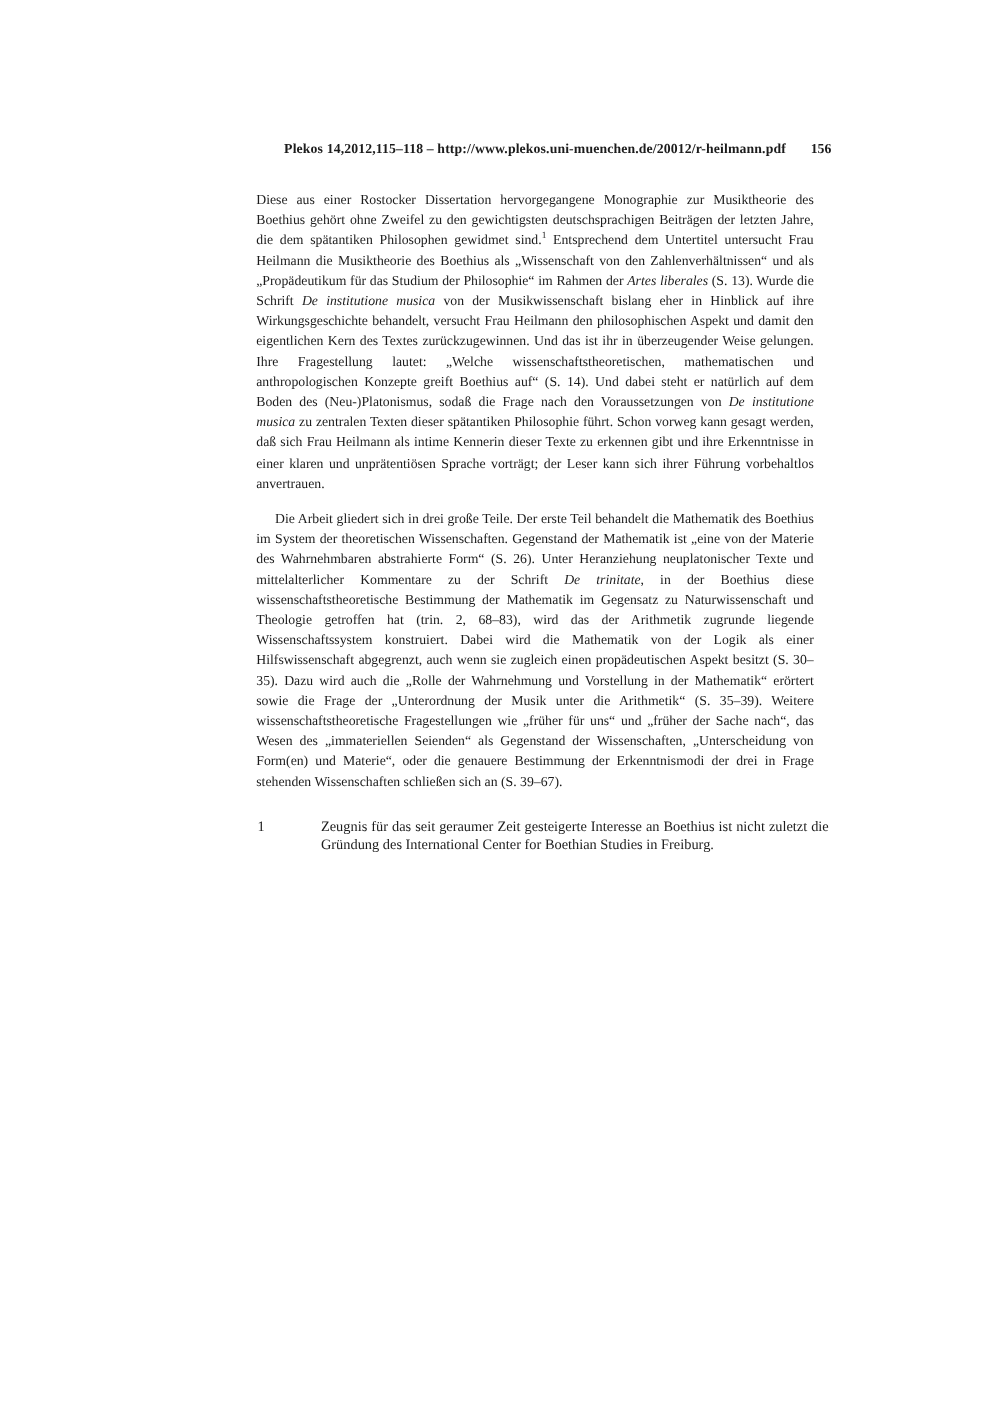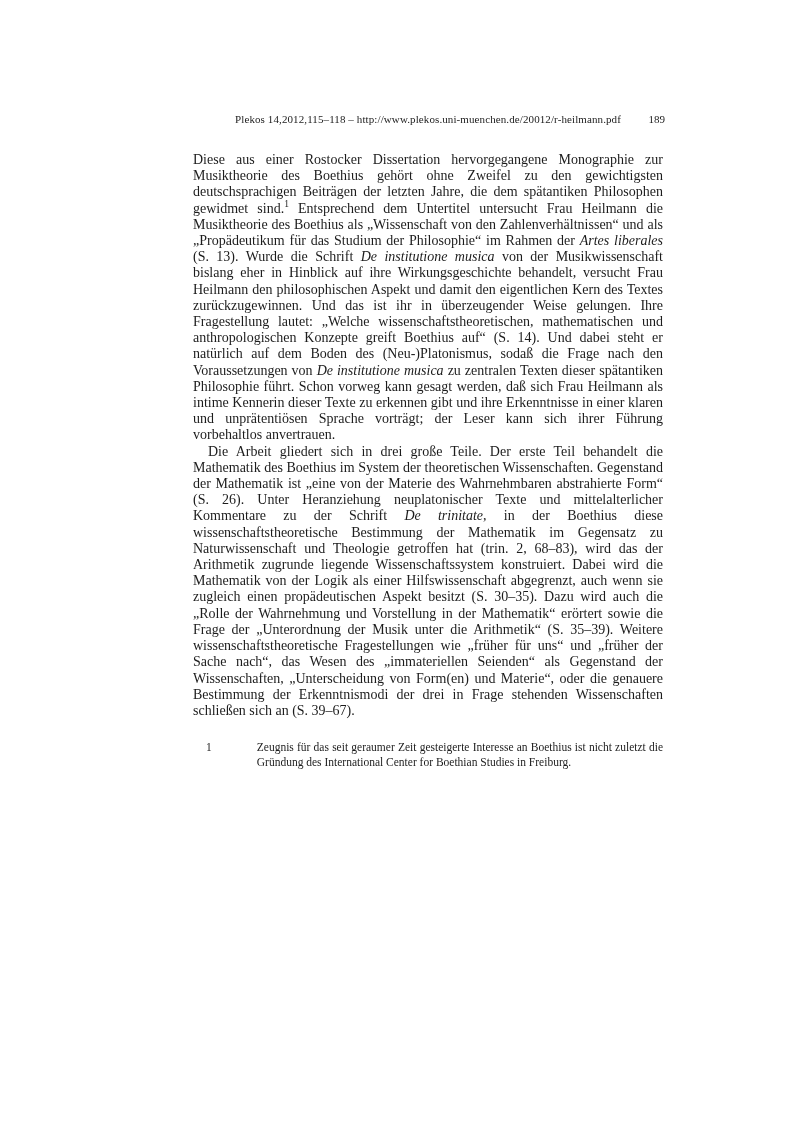--- a/index.html
+++ b/index.html
@@ -24,39 +24,40 @@
     top: 113px;
     width: 470px;
   }
   .running-header {
     position: relative;
     font-size: 11px;
     line-height: 13px;
     text-align: center;
     margin-bottom: 26px;
     white-space: nowrap;
+    font-weight: bold;
   }
   .running-header .citation { letter-spacing: 0.1px; }
   .running-header .page-number {
     position: absolute;
     right: -2px;
     top: 0;
   }
   .review-title {
     font-size: 15.5px;
     line-height: 18.3px;
     font-weight: normal;
     text-align: justify;
     margin: 0 0 15px 0;
   }
   .body-text p.para {
-    font-size: 14px;
+    font-size: 11px;
     line-height: 16.2px;
     text-align: justify;
-    margin: 0;
+    margin: 12px;
     hyphens: auto;
   }
   .body-text p.para.indent { text-indent: 15px; }
   .body-text em { font-style: italic; }
   .body-text sup {
     font-size: 68%;
     line-height: 0;
     vertical-align: super;
   }
   .footnote {
@@ -76,21 +77,21 @@
   }
 </style>
 </head>
 <body>
 
 <div class="sheet">
   <div class="column">
 
     <header class="running-header">
       <span class="citation">Plekos 14,2012,115–118 – http://www.plekos.uni-muenchen.de/20012/r-heilmann.pdf</span>
-      <span class="page-number">189</span>
+      <span class="page-number">156</span>
     </header>
 
 
     <main class="body-text" id="paragraphs">
         <p class="para"><span>Diese aus einer Rostocker Dissertation hervorgegangene Monographie zur Musiktheorie des Boethius gehört ohne Zweifel zu den gewichtigsten deutschsprachigen Beiträgen der letzten Jahre, die dem spätantiken Philosophen gewidmet sind.</span><sup>1</sup><span> Entsprechend dem Untertitel untersucht Frau Heilmann die Musiktheorie des Boethius als „Wissenschaft von den Zahlenverhältnissen“ und als „Propädeutikum für das Studium der Philosophie“ im Rahmen der </span><em>Artes liberales</em><span> (S. 13). Wurde die Schrift </span><em>De institutione musica</em><span> von der Musikwissenschaft bislang eher in Hinblick auf ihre Wirkungsgeschichte behandelt, versucht Frau Heilmann den philosophischen Aspekt und damit den eigentlichen Kern des Textes zurückzugewinnen. Und das ist ihr in überzeugender Weise gelungen. Ihre Fragestellung lautet: „Welche wissenschaftstheoretischen, mathematischen und anthropologischen Konzepte greift Boethius auf“ (S. 14). Und dabei steht er natürlich auf dem Boden des (Neu-)Platonismus, sodaß die Frage nach den Voraussetzungen von </span><em>De institutione musica</em><span> zu zentralen Texten dieser spätantiken Philosophie führt. Schon vorweg kann gesagt werden, daß sich Frau Heilmann als intime Kennerin dieser Texte zu erkennen gibt und ihre Erkenntnisse in einer klaren und unprätentiösen Sprache vorträgt; der Leser kann sich ihrer Führung vorbehaltlos anvertrauen.</span></p>
         <p class="para indent"><span>Die Arbeit gliedert sich in drei große Teile. Der erste Teil behandelt die Mathematik des Boethius im System der theoretischen Wissenschaften. Gegenstand der Mathematik ist „eine von der Materie des Wahrnehmbaren abstrahierte Form“ (S. 26). Unter Heranziehung neuplatonischer Texte und mittelalterlicher Kommentare zu der Schrift </span><em>De trinitate</em><span>, in der Boethius diese wissenschaftstheoretische Bestimmung der Mathematik im Gegensatz zu Naturwissenschaft und Theologie getroffen hat (trin. 2, 68–83), wird das der Arithmetik zugrunde liegende Wissenschaftssystem konstruiert. Dabei wird die Mathematik von der Logik als einer Hilfswissenschaft abgegrenzt, auch wenn sie zugleich einen propädeutischen Aspekt besitzt (S. 30–35). Dazu wird auch die „Rolle der Wahrnehmung und Vorstellung in der Mathematik“ erörtert sowie die Frage der „Unterordnung der Musik unter die Arithmetik“ (S. 35–39). Weitere wissenschaftstheoretische Fragestellungen wie „früher für uns“ und „früher der Sache nach“, das Wesen des „immateriellen Seienden“ als Gegenstand der Wissenschaften, „Unterscheidung von Form(en) und Materie“, oder die genauere Bestimmung der Erkenntnismodi der drei in Frage stehenden Wissenschaften schließen sich an (S. 39–67).</span></p>
       </main>
 
     <footer class="footnote">
       <span class="fn-marker">1</span>

